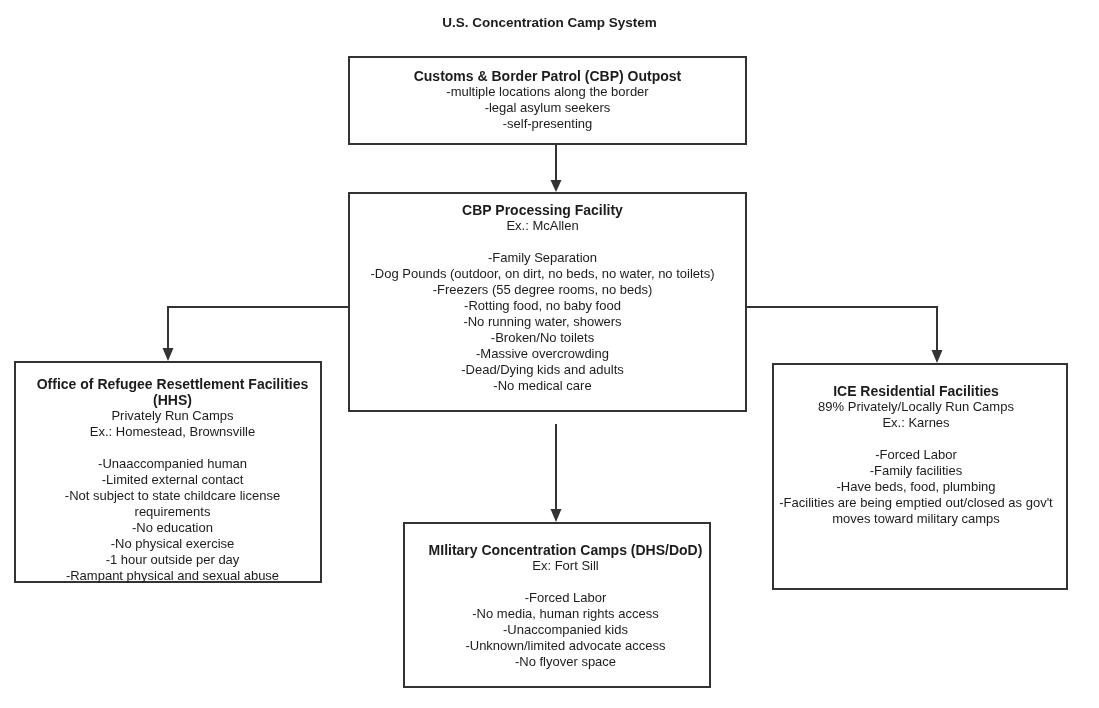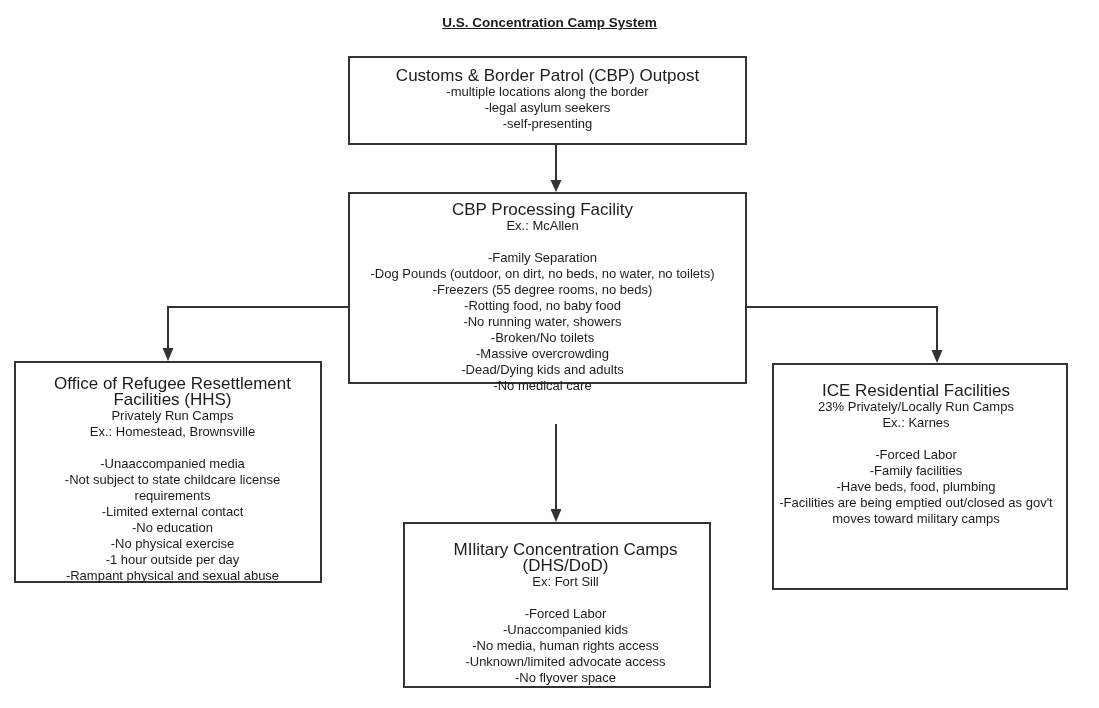--- a/index.html
+++ b/index.html
@@ -17,42 +17,41 @@
     overflow: hidden;
   }
   .diagram-title {
     position: absolute;
     left: 0;
     right: 0;
     top: 15px;
     text-align: center;
     font-size: 13.5px;
     font-weight: bold;
-    text-decoration: underline;
   }
   .node {
     position: absolute;
     box-sizing: border-box;
     border: 2px solid var(--stroke, #333333);
     background: var(--background, #ffffff);
     text-align: center;
     font-size: 13px;
     line-height: 16px;
   }
   .node-title {
-    font-weight: normal;
-    font-size: 17px;
+    font-weight: bold;
+    font-size: 14px;
     line-height: 16px;
   }
   .node-lines .line {
     line-height: 16px;
     min-height: 16px;
   }
   #node-cbp-outpost    { left: 348px; top: 56px;  width: 399px; height: 89px;  padding: 10px 2px 0 2px; }
-  #node-cbp-processing { left: 348px; top: 192px; width: 399px; height: 192px; padding: 8px 12px 0 2px; }
+  #node-cbp-processing { left: 348px; top: 192px; width: 399px; height: 220px; padding: 8px 12px 0 2px; }
   #node-orr-facilities { left: 14px;  top: 361px; width: 308px; height: 222px; padding: 13px 1px 0 10px; }
   #node-ice-residential{ left: 772px; top: 363px; width: 296px; height: 227px; padding: 18px 12px 0 4px; }
   #node-military-camps { left: 403px; top: 522px; width: 308px; height: 166px; padding: 18px 2px 0 19px; }
   svg.connectors {
     position: absolute;
     left: 0;
     top: 0;
     width: 1099px;
     height: 708px;
     pointer-events: none;
@@ -114,49 +113,49 @@
         <div class="line">-No medical care</div>
       </div>
   </div>
 
   <div class="node" id="node-orr-facilities">
     <div class="node-title">Office of Refugee Resettlement Facilities (HHS)</div>
     <div class="node-lines">
         <div class="line">Privately Run Camps</div>
         <div class="line">Ex.: Homestead, Brownsville</div>
         <div class="line">&nbsp;</div>
-        <div class="line">-Unaaccompanied media</div>
+        <div class="line">-Unaaccompanied human</div>
+        <div class="line">-Limited external contact</div>
         <div class="line">-Not subject to state childcare license requirements</div>
-        <div class="line">-Limited external contact</div>
         <div class="line">-No education</div>
         <div class="line">-No physical exercise</div>
         <div class="line">-1 hour outside per day</div>
         <div class="line">-Rampant physical and sexual abuse</div>
       </div>
   </div>
 
   <div class="node" id="node-ice-residential">
     <div class="node-title">ICE Residential Facilities</div>
     <div class="node-lines">
-        <div class="line">23% Privately/Locally Run Camps</div>
+        <div class="line">89% Privately/Locally Run Camps</div>
         <div class="line">Ex.: Karnes</div>
         <div class="line">&nbsp;</div>
         <div class="line">-Forced Labor</div>
         <div class="line">-Family facilities</div>
         <div class="line">-Have beds, food, plumbing</div>
         <div class="line">-Facilities are being emptied out/closed as gov't moves toward military camps</div>
       </div>
   </div>
 
   <div class="node" id="node-military-camps">
     <div class="node-title">MIlitary Concentration Camps (DHS/DoD)</div>
     <div class="node-lines">
         <div class="line">Ex: Fort Sill</div>
         <div class="line">&nbsp;</div>
         <div class="line">-Forced Labor</div>
+        <div class="line">-No media, human rights access</div>
         <div class="line">-Unaccompanied kids</div>
-        <div class="line">-No media, human rights access</div>
         <div class="line">-Unknown/limited advocate access</div>
         <div class="line">-No flyover space</div>
       </div>
   </div>
 
 </div>
 
 </body></html>

